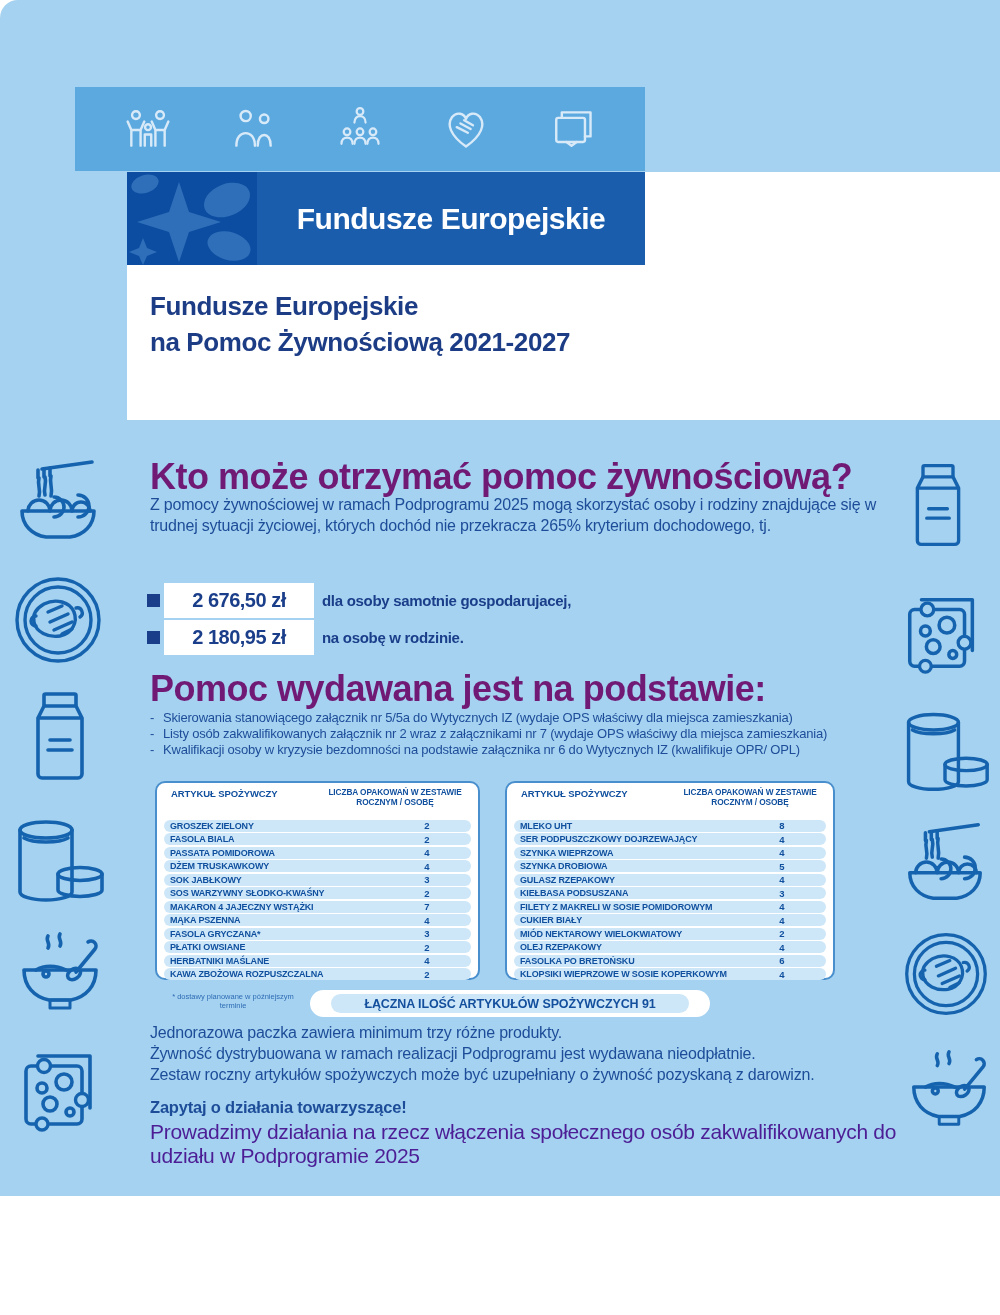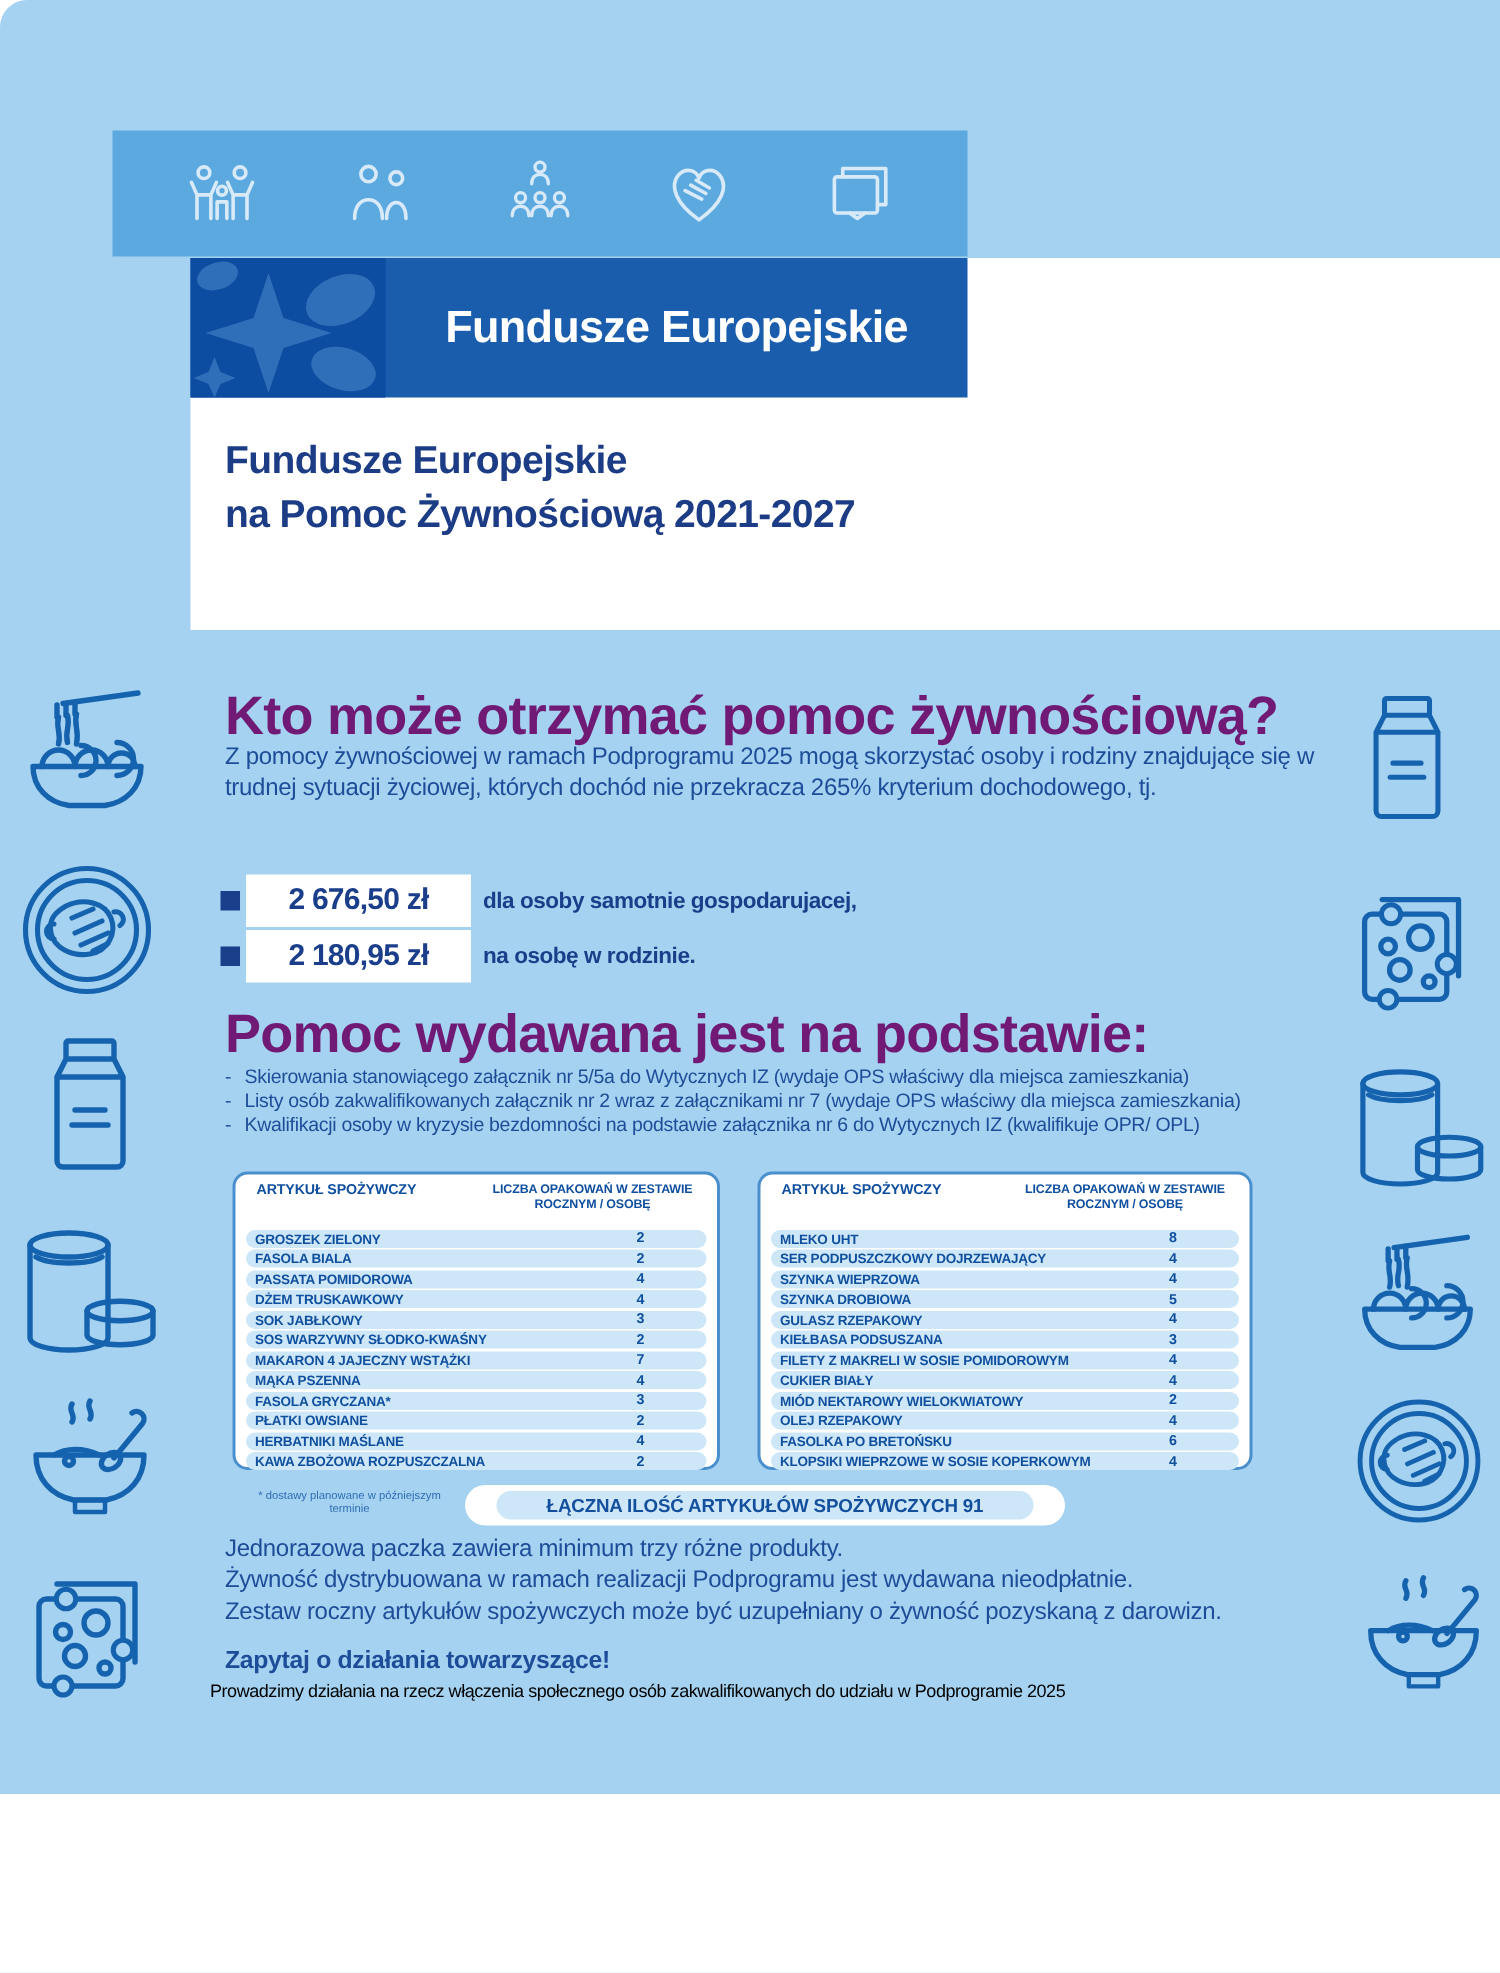--- a/index.html
+++ b/index.html
@@ -60,21 +60,21 @@
             color:#2f6db6;}
   .total-pill{position:absolute;left:310px;top:990px;width:400px;height:27px;background:#ffffff;border-radius:14px;
               display:flex;align-items:center;justify-content:center;}
   .total-inner{background:#cde7f8;border-radius:11px;height:19px;min-width:330px;display:flex;align-items:center;
                justify-content:center;color:#134f9d;font-weight:bold;font-size:12.5px;letter-spacing:-0.1px;padding:0 14px;}
 
   
   .info{position:absolute;left:150px;top:1022px;width:770px;font-size:16px;line-height:21px;}
   .info b{font-weight:normal;}
   .ask-heading{position:absolute;left:150px;top:1098px;font-size:16.5px;font-weight:bold;color:#1d4d99;letter-spacing:-0.2px;}
-  .ask-text{position:absolute;left:140px;top:1120px;width:760px;font-size:12px;color:#000000;letter-spacing:-0.3px;}
+  .ask-text{position:absolute;left:150px;top:1120px;width:760px;font-size:21px;color:#4c1d95;letter-spacing:-0.3px;}
 
   
   .side-icon{position:absolute;}
 
   
   .footer{position:absolute;left:0;top:1196px;width:1000px;height:119px;background:#ffffff;}
 </style>
 </head>
 <body>
 

